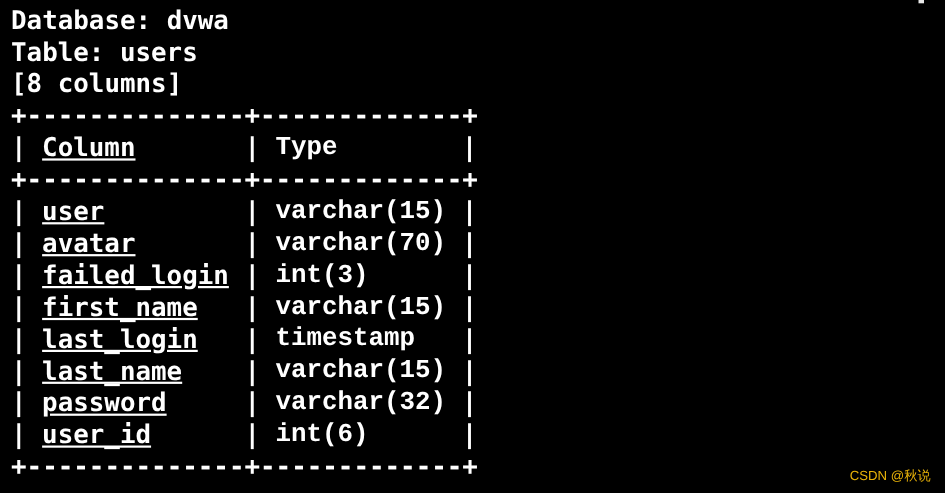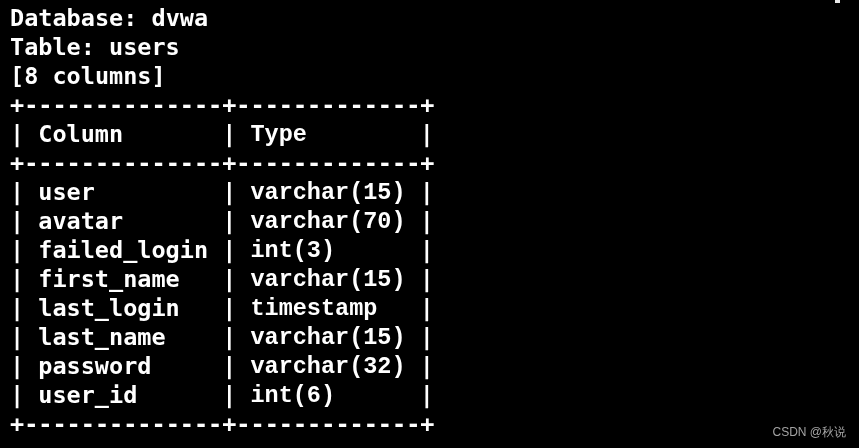--- a/index.html
+++ b/index.html
@@ -18,21 +18,21 @@
     padding: 4px 0 0 10px;
     white-space: pre;
   }
   .line { height: 29px; }
   .cell {
     display: inline-block;
     white-space: pre;
     vertical-align: top;
     overflow: hidden;
   }
-  .col1 { width: 14ch; padding-left: 1ch; }
+  .col1 { width: 14ch; padding-left: 1ch; text-decoration: underline; }
   .col2 { width: 13ch; padding-left: 1ch; font-family: Liberation Mono, monospace; }
   .gap { display: inline-block; width: 1ch; }
   .pipe { display: inline-block; width: 1ch; vertical-align: top; }
   .watermark {
     position: absolute;
     right: 13px;
     bottom: 7px;
     font-family: "Liberation Sans", "DejaVu Sans", sans-serif;
     font-size: 12px;
     color: #636363;
@@ -44,14 +44,14 @@
     width: 5px;
     height: 3px;
     background: #e8e8e8;
   }
 </style>
 </head>
 <body style="background: rgb(0, 0, 0);">
 
 <div class="terminal" style="color: rgb(255, 255, 255);"><div class="line"><span>Database:</span><span class="gap"></span><span>dvwa</span></div><div class="line"><span>Table:</span><span class="gap"></span><span>users</span></div><div class="line">[8 columns]</div><div class="line">+--------------+-------------+</div><div class="line"><span class="pipe">|</span><span class="cell col1">Column</span><span class="pipe">|</span><span class="cell col2">Type</span><span class="pipe">|</span></div><div class="line">+--------------+-------------+</div><div class="line"><span class="pipe">|</span><span class="cell col1">user</span><span class="pipe">|</span><span class="cell col2">varchar(15)</span><span class="pipe">|</span></div><div class="line"><span class="pipe">|</span><span class="cell col1">avatar</span><span class="pipe">|</span><span class="cell col2">varchar(70)</span><span class="pipe">|</span></div><div class="line"><span class="pipe">|</span><span class="cell col1">failed_login</span><span class="pipe">|</span><span class="cell col2">int(3)</span><span class="pipe">|</span></div><div class="line"><span class="pipe">|</span><span class="cell col1">first_name</span><span class="pipe">|</span><span class="cell col2">varchar(15)</span><span class="pipe">|</span></div><div class="line"><span class="pipe">|</span><span class="cell col1">last_login</span><span class="pipe">|</span><span class="cell col2">timestamp</span><span class="pipe">|</span></div><div class="line"><span class="pipe">|</span><span class="cell col1">last_name</span><span class="pipe">|</span><span class="cell col2">varchar(15)</span><span class="pipe">|</span></div><div class="line"><span class="pipe">|</span><span class="cell col1">password</span><span class="pipe">|</span><span class="cell col2">varchar(32)</span><span class="pipe">|</span></div><div class="line"><span class="pipe">|</span><span class="cell col1">user_id</span><span class="pipe">|</span><span class="cell col2">int(6)</span><span class="pipe">|</span></div><div class="line">+--------------+-------------+</div></div>
 
-<div class="watermark" style="color: #a3a3a3;">CSDN @秋说</div>
+<div class="watermark" style="color: #eab308;">CSDN @秋说</div>
 <div class="artifact"></div>
 
 </body></html>

